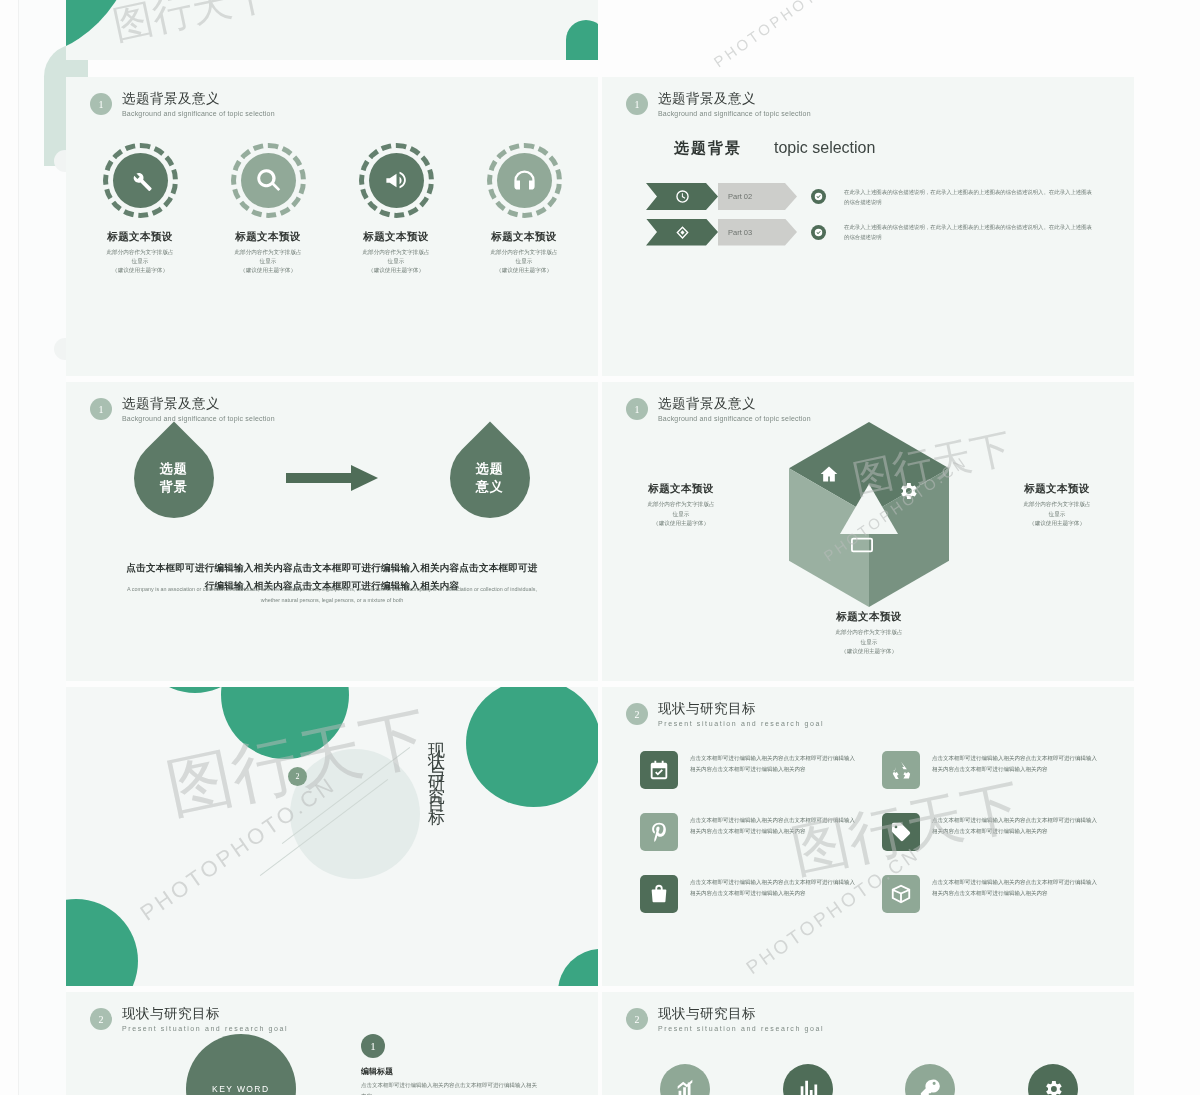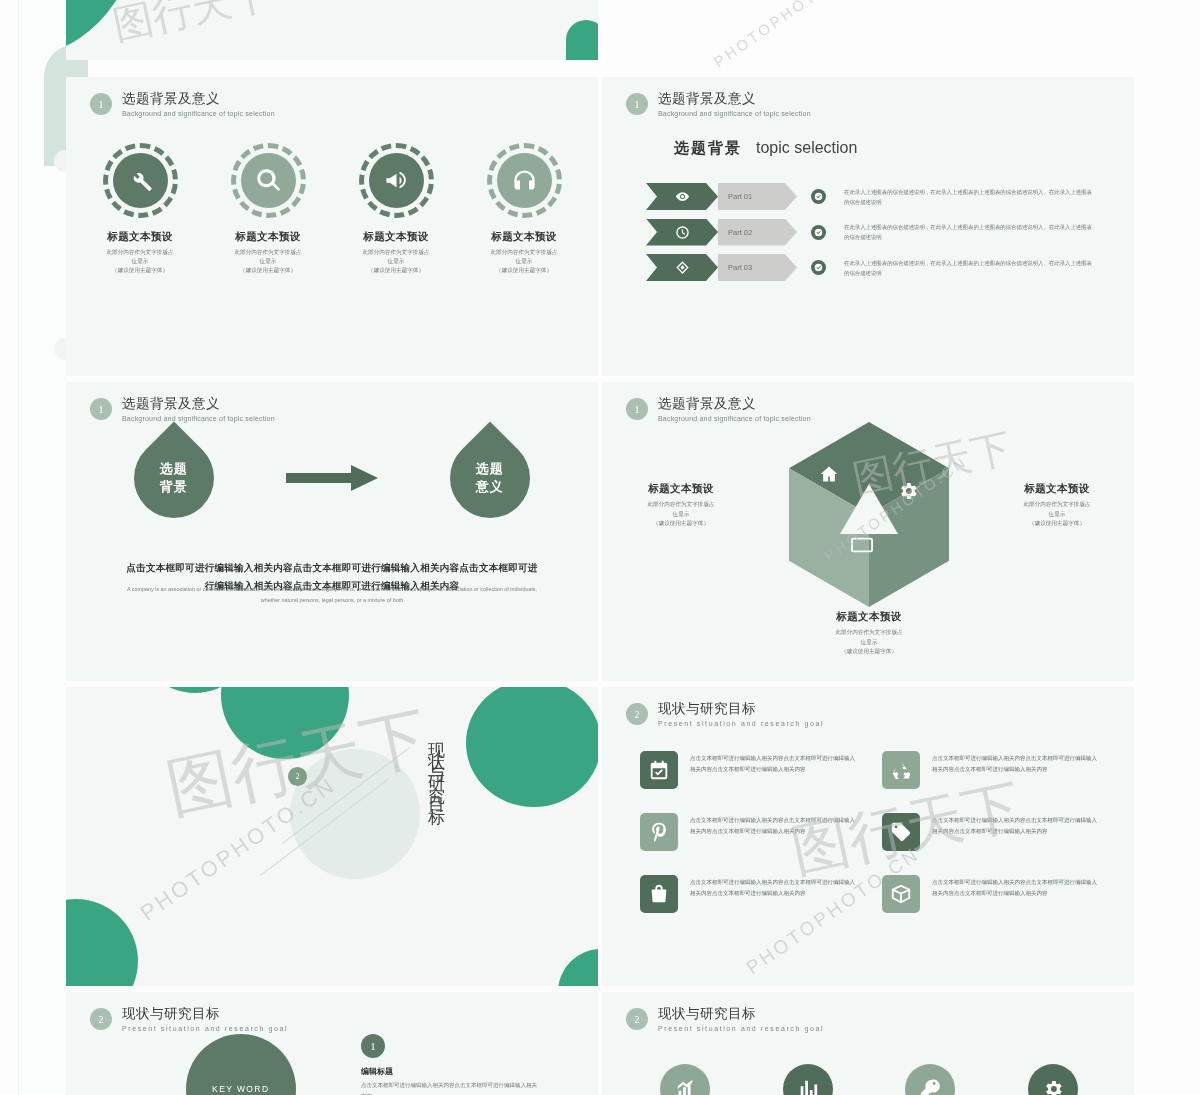--- a/index.html
+++ b/index.html
@@ -53,21 +53,21 @@
   .dashring .ring{position:absolute;inset:0;border-radius:50%;
       border:5px dashed currentColor;opacity:.95;}
   .dashring .core{width:55px;height:55px;border-radius:50%;background:currentColor;
       display:flex;align-items:center;justify-content:center;position:relative;z-index:2;}
   .dashring svg{width:27px;height:27px;fill:#ffffff;}
   .g-dark{color:#5d7a67;} .g-light{color:#91a998;}
   .ci-title{font-size:10.5px;font-weight:bold;color:#2e3330;margin-top:12px;letter-spacing:.4px;}
   .ci-desc{font-size:5.6px;color:#6d7a73;line-height:1.65;text-align:center;margin-top:4px;width:96px;}
 
   
-  .s2-title{position:absolute;left:72px;top:62px;display:flex;align-items:baseline;gap:14px;}
+  .s2-title{position:absolute;left:72px;top:62px;display:flex;align-items:baseline;gap:32px;}
   .s2-cn{font-size:15px;font-weight:bold;color:#2f3633;letter-spacing:2px;}
   .s2-en{font-size:16px;color:#3d4542;}
   .parts{position:absolute;left:44px;top:104px;width:470px;}
   .part-row{display:flex;align-items:center;height:31px;margin-bottom:4.5px;}
   .chev-main{width:72px;height:27px;background:#4f6d58;display:flex;align-items:center;
       justify-content:center;
       clip-path:polygon(0 0,60px 0,72px 50%,60px 100%,0 100%,11px 50%);}
   .chev-main svg{width:15px;height:15px;fill:#ffffff;}
   .chev-grey{width:79px;height:27px;background:#cdcecb;display:flex;align-items:center;
       padding-left:10px;box-sizing:border-box;color:#6e736f;font-size:7.5px;
@@ -258,34 +258,20 @@
         </div>
       </div>
 
       <div class="s2-title">
         <div class="s2-cn">选题背景</div>
         <div class="s2-en">topic selection</div>
       </div>
 
       <div class="parts">
 
-        <div class="part-row">
-          <div class="chev-main">
-            <svg viewBox="0 0 24 24">
-                <path d="M12 5C6.5 5 2.7 9.6 1.5 12c1.2 2.4 5 7 10.5 7s9.3-4.6 10.5-7C21.3 9.6 17.5 5 12 5zm0 11a4 4 0 110-8 4 4 0 010 8zm0-6.4a2.4 2.4 0 100 4.8 2.4 2.4 0 000-4.8z"></path>
-              </svg>
-          </div>
-          <div class="chev-grey">Part 01</div>
-          <div class="tick">
-            <svg viewBox="0 0 24 24">
-                <path d="M12 2a10 10 0 100 20 10 10 0 000-20zm-1.3 14.5l-4.2-4.2 1.6-1.6 2.6 2.6 5.6-5.6 1.6 1.6-7.2 7.2z"></path>
-              </svg>
-          </div>
-          <div class="part-txt">在此录入上述图表的综合描述说明，在此录入上述图表的上述图表的综合描述说明入。在此录入上述图表的综合描述说明</div>
-        </div>
 
         <div class="part-row">
           <div class="chev-main">
             <svg viewBox="0 0 24 24">
                 <path d="M12 2a10 10 0 100 20 10 10 0 000-20zm0 2.2a7.8 7.8 0 110 15.6 7.8 7.8 0 010-15.6zM11 6.8v6l4.6 2.7.9-1.5-3.9-2.3V6.8z"></path>
               </svg>
           </div>
           <div class="chev-grey">Part 02</div>
           <div class="tick">
             <svg viewBox="0 0 24 24">

